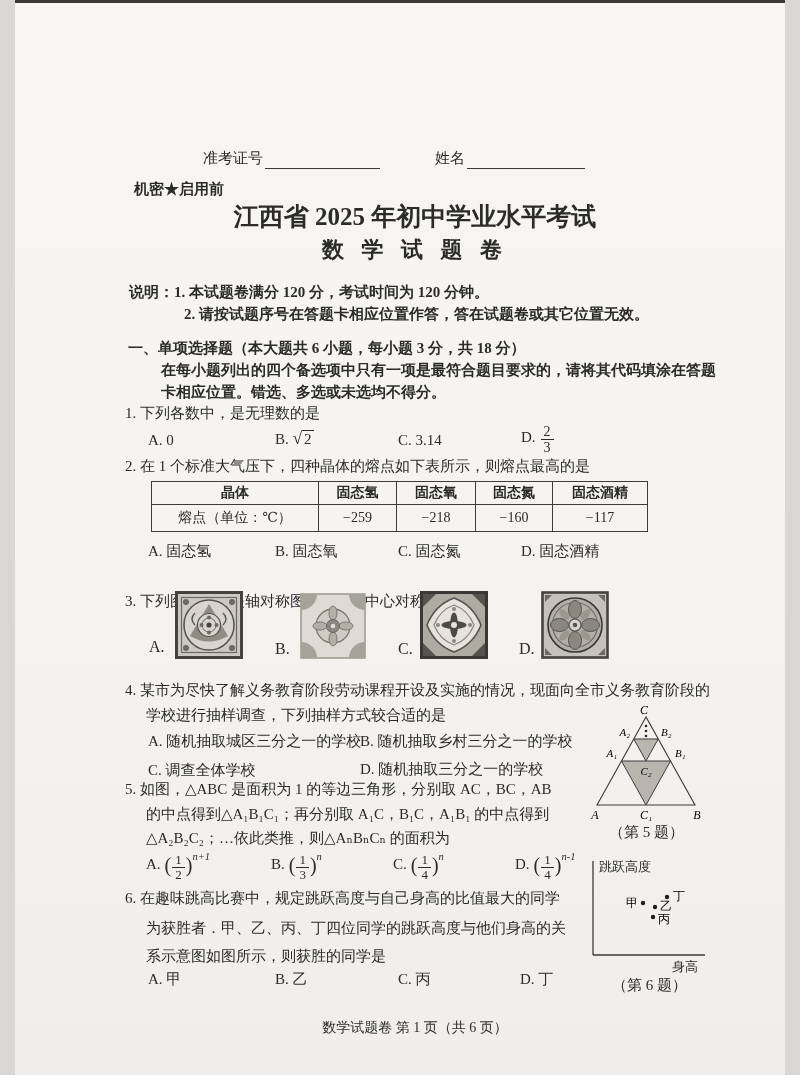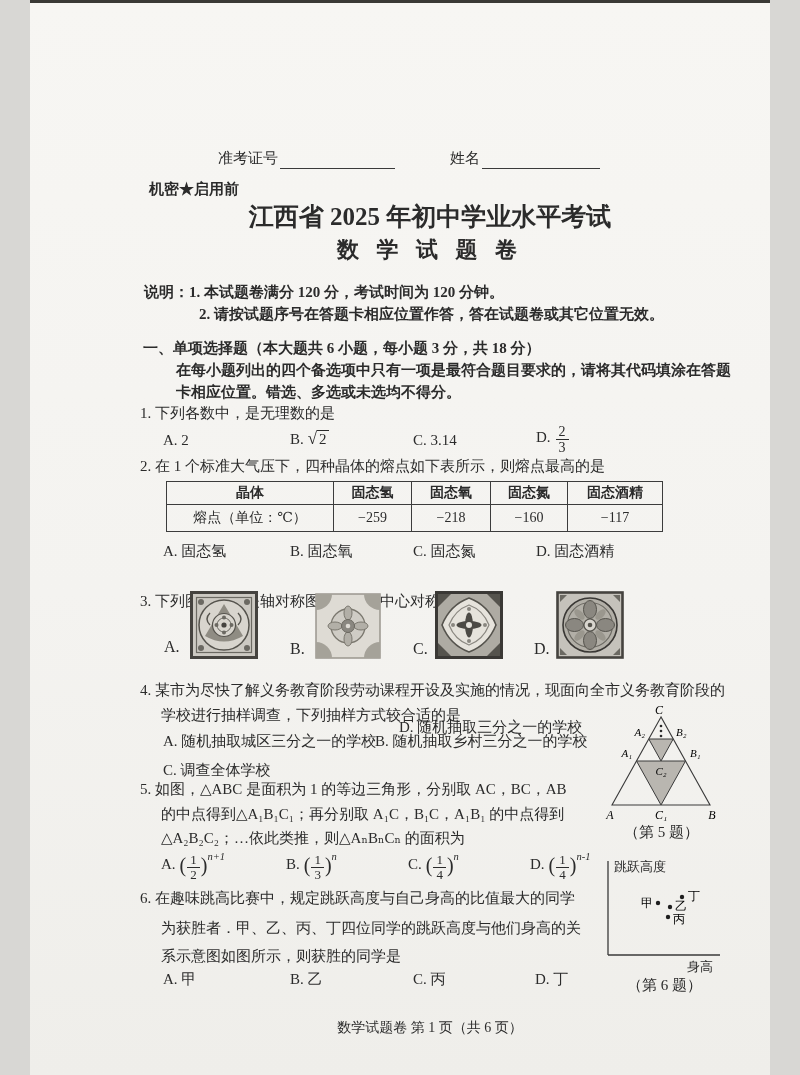--- a/index.html
+++ b/index.html
@@ -1,19 +1,19 @@
 <!DOCTYPE html>
 <html><head>
 <meta charset="utf-8">
 <style>
   html,body{margin:0;padding:0;background:#d8d7d4;}
   .page{
     position:relative;width:740px;height:1075px;margin:0 auto;overflow:hidden;
     background:linear-gradient(180deg,#f7f6f3 0%,#f4f3f0 55%,#efeeea 100%);
-    font-family:"Liberation Serif","DejaVu Serif",serif;color:#2b2b2b;
+    font-family:"Liberation Serif","DejaVu Serif",serif;color:#2b2b2b;padding-left:30px;
   }
   .abs{position:absolute;white-space:nowrap;}
   .t15{font-size:15px;line-height:1.3;}
   .t14{font-size:14px;}
   .bold{font-weight:bold;}
   .center{left:0;width:800px;text-align:center;}
   .top-strip{position:absolute;left:0;top:0;width:800px;height:3px;background:#3a3936;}
   .blank{display:inline-block;width:115px;height:15px;border-bottom:1.5px solid #3a3a3a;vertical-align:bottom;margin-left:2px;}
   .title1{font-size:25px;font-weight:bold;}
   .title2{font-size:22px;font-weight:bold;letter-spacing:6px;}
@@ -52,21 +52,21 @@
   <div class="abs center title2" style="top:235px;">数 学 试 题 卷</div>
 
   <div class="abs t15 bold" style="left:114px;top:283px;">说明：1. 本试题卷满分 120 分，考试时间为 120 分钟。</div>
   <div class="abs t15 bold" style="left:169px;top:305px;">2. 请按试题序号在答题卡相应位置作答，答在试题卷或其它位置无效。</div>
 
   <div class="abs t15 bold" style="left:113px;top:339px;">一、单项选择题（本大题共 6 小题，每小题 3 分，共 18 分）</div>
   <div class="abs t15 bold" style="left:146px;top:361px;">在每小题列出的四个备选项中只有一项是最符合题目要求的，请将其代码填涂在答题</div>
   <div class="abs t15 bold" style="left:146px;top:383px;">卡相应位置。错选、多选或未选均不得分。</div>
 
   <div class="abs t15" style="left:110px;top:404px;">1. 下列各数中，是无理数的是</div>
-  <div class="abs t15" style="left:133px;top:431px;">A. 2</div>
+  <div class="abs t15" style="left:133px;top:431px;">A. 0</div>
   <div class="abs t15" style="left:260px;top:428px;">
     <span class="opt-label">B.</span><span class="rad">√</span><span class="radicand">2</span>
   </div>
   <div class="abs t15" style="left:383px;top:431px;text-align:right;">C. 3.14</div>
   <div class="abs t15" style="left:506px;top:424px;">
     <span class="opt-label">D.</span><span class="frac" style="font-size:14px;"><span class="fn">2</span><span class="fd">3</span></span>
   </div>
 
   <div class="abs t15" style="left:110px;top:457px;">2. 在 1 个标准大气压下，四种晶体的熔点如下表所示，则熔点最高的是</div>
   <table class="melt abs" style="left:136px;top:481px;">
@@ -173,21 +173,21 @@
   <div class="abs" style="left:134px;top:638px;font-size:16px;">A.</div>
   <div class="abs" style="left:260px;top:640px;font-size:16px;">B.</div>
   <div class="abs" style="left:383px;top:640px;font-size:16px;">C.</div>
   <div class="abs" style="left:504px;top:640px;font-size:16px;">D.</div>
 
   <div class="abs t15" style="left:110px;top:681px;">4. 某市为尽快了解义务教育阶段劳动课程开设及实施的情况，现面向全市义务教育阶段的</div>
   <div class="abs t15" style="left:131px;top:706px;">学校进行抽样调查，下列抽样方式较合适的是</div>
   <div class="abs t15" style="left:133px;top:732px;">A. 随机抽取城区三分之一的学校</div>
   <div class="abs t15" style="left:345px;top:732px;">B. 随机抽取乡村三分之一的学校</div>
   <div class="abs t15" style="left:133px;top:761px;">C. 调查全体学校</div>
-  <div class="abs t15" style="left:345px;top:718px;margin-left:24px;">D. 随机抽取三分之一的学校</div>
+  <div class="abs t15" style="left:345px;top:760px;">D. 随机抽取三分之一的学校</div>
 
   <div class="abs" style="left:572px;top:703px;">
     <svg width="120" height="122" viewBox="0 0 120 122">
       <polygon points="59,14 10,102 108,102" fill="none" stroke="#3a3a3a" stroke-width="1.1"></polygon>
       <polygon points="34.5,58 83.5,58 59,102" fill="#b9b6b0" stroke="#3a3a3a" stroke-width="1"></polygon>
       <polygon points="46.8,36 71.2,36 59,58" fill="#b9b6b0" stroke="#3a3a3a" stroke-width="1"></polygon>
       <circle cx="59" cy="23" r="1.3" fill="#2b2b2b"></circle>
       <circle cx="59" cy="28" r="1.3" fill="#2b2b2b"></circle>
       <circle cx="59" cy="33" r="1.3" fill="#2b2b2b"></circle>
       <text class="it" x="57" y="11" font-size="12" text-anchor="middle">C</text>

